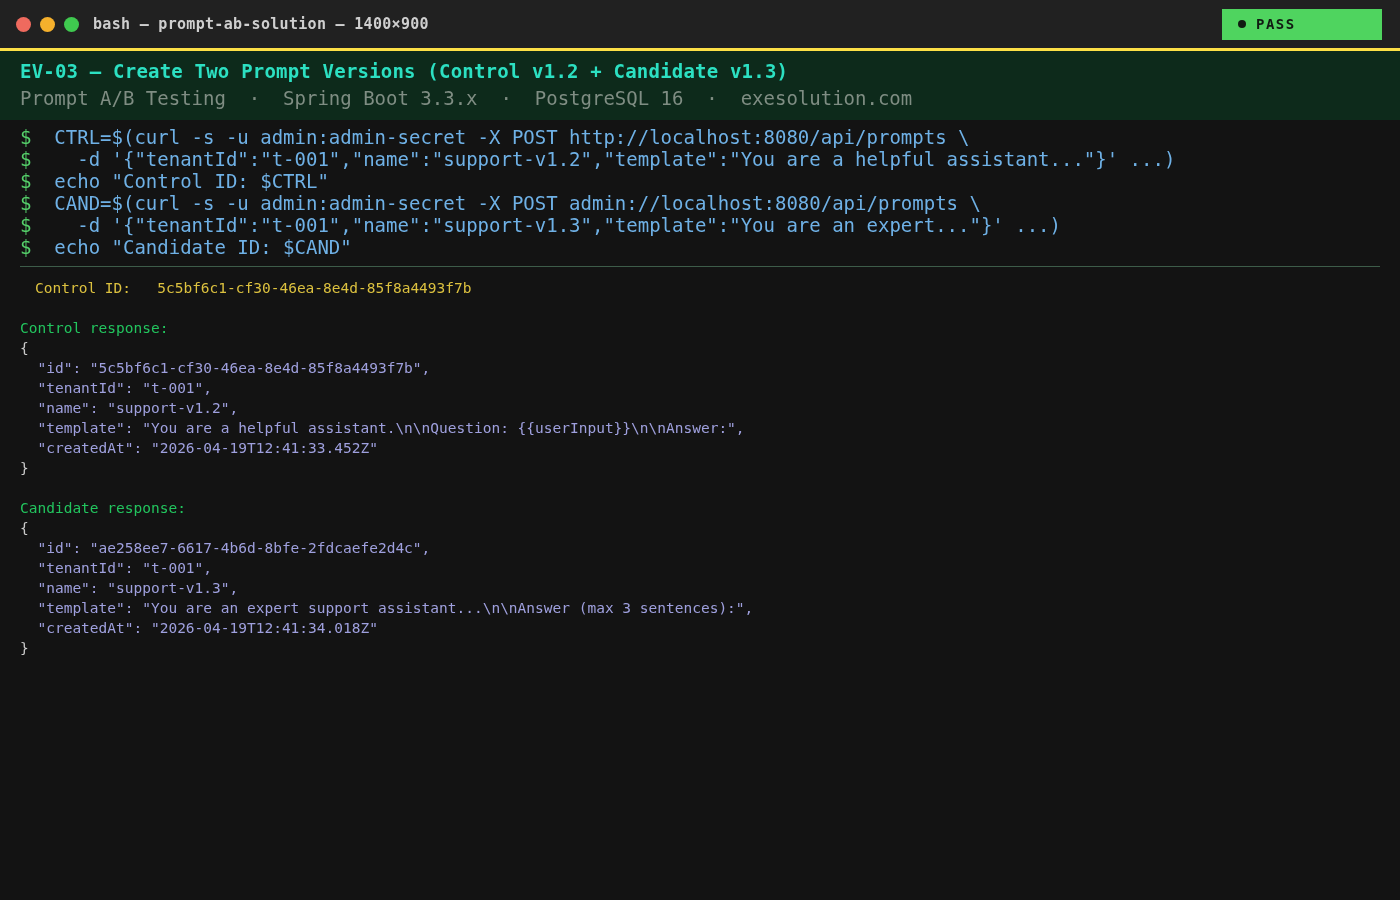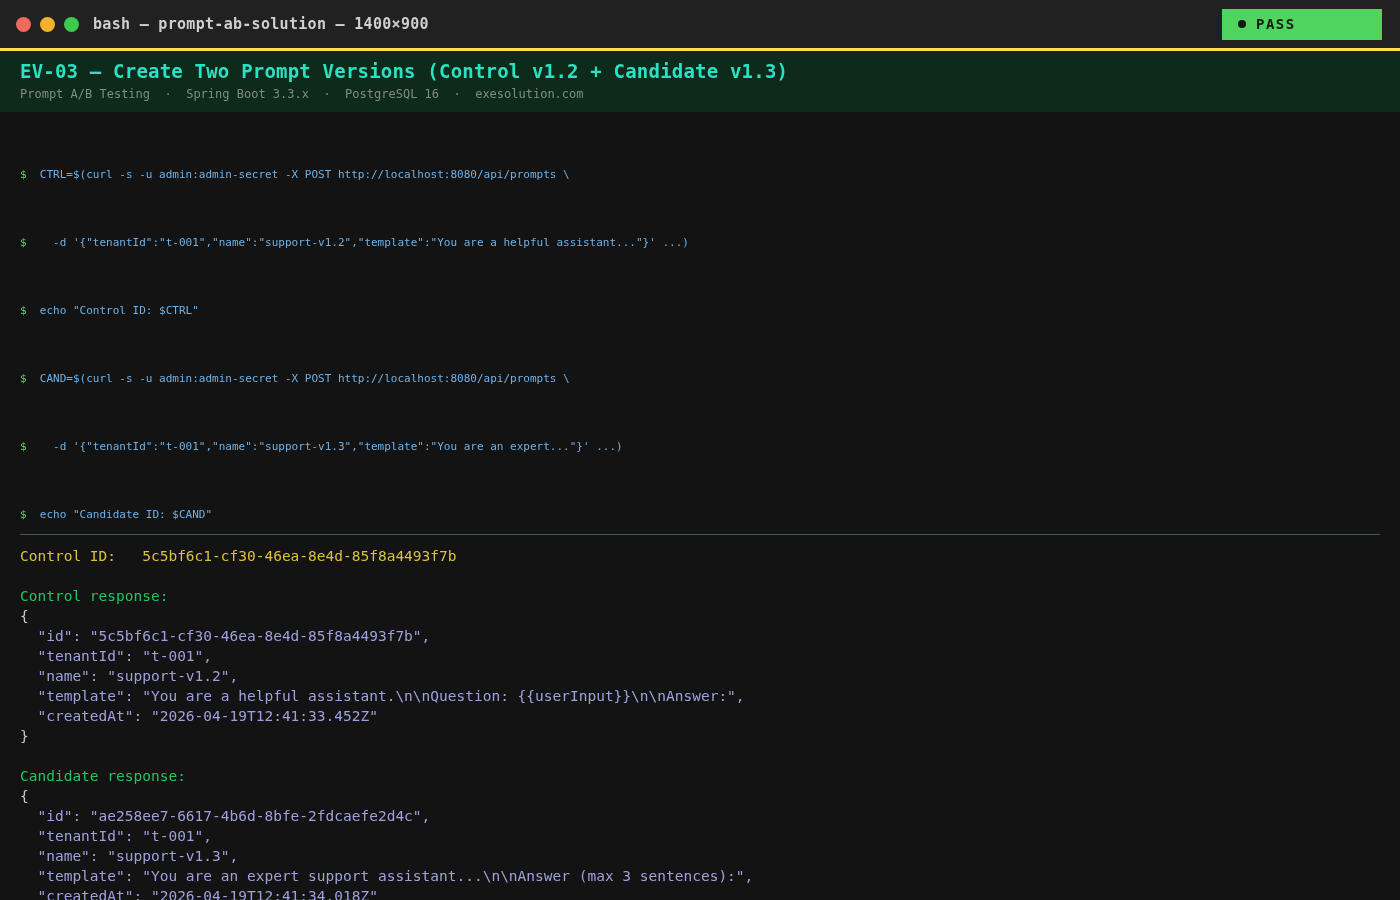--- a/index.html
+++ b/index.html
@@ -16,30 +16,30 @@
   .light.yellow { background: #f5b02c; }
   .light.green { background: #3fc94f; }
   .win-title { color: #cfcfcf; font-size: 15px; font-weight: bold; white-space: pre; letter-spacing: 0.3px; }
   .badge { margin-left: auto; margin-right: 2px; background: #4fd45f; height: 31px; width: 160px; display: flex; align-items: center; padding-left: 16px; gap: 10px; }
   .badge-dot { width: 8px; height: 8px; border-radius: 50%; background: #111b12; }
   .badge-label { color: #111b12; font-size: 14px; font-weight: bold; letter-spacing: 1.5px; }
 
   
   .header { flex: 0 0 auto; background: #0d2a1b; border-top: 3px solid #fde047; padding: 9px 20px 11px 20px; }
   .header-title { color: #2ce0c2; font-size: 19px; font-weight: bold; white-space: pre; letter-spacing: 0.2px; }
-  .header-sub { color: #7f8d83; font-size: 12px; margin-top: 5px; white-space: pre; }
+  .header-sub { color: #7f8d83; font-size: 19px; margin-top: 5px; white-space: pre; }
 
   
   .terminal { flex: 1 1 auto; background: #131313; padding: 6px 20px 0 20px; overflow: hidden; }
-  .cmd-line { font-size: 11px; line-height: 22px; white-space: pre; margin-top: 46px; }
+  .cmd-line { font-size: 19px; line-height: 22px; white-space: pre; }
   .prompt { color: #55d06a; }
   .cmd { color: #6fb1e6; }
   .sep { border: none; border-top: 1px solid #3d5c49; margin: 8px 0 11px 0; }
   .out-line { font-size: 14.5px; line-height: 20px; white-space: pre; }
-  .id-line { color: #dcc13f; }
+  .id-line { color: #dcc13f; margin-left: 15px; }
   .resp-block { margin-top: 20px; }
   .resp-label { color: #22c55e; }
   .json-line { color: #9fa0de; }
   .json-line.brace { color: #c9c9c9; }
 
   
   .footer { flex: 0 0 auto; height: 28px; background: #202020; display: flex; align-items: center; justify-content: space-between; padding: 0 20px; }
   .footer-left { color: #767d77; font-size: 13px; white-space: pre; }
   .footer-right { display: flex; align-items: center; gap: 8px; margin-right: 36px; }
   .footer-right-text { color: #4fd45f; font-size: 13px; white-space: pre; }
@@ -66,21 +66,21 @@
   <div class="header">
     <div class="header-title">EV-03 — Create Two Prompt Versions (Control v1.2 + Candidate v1.3)</div>
     <div class="header-sub">Prompt A/B Testing  ·  Spring Boot 3.3.x  ·  PostgreSQL 16  ·  exesolution.com</div>
   </div>
 
   <div class="terminal">
 
     <div class="cmd-line"><span class="prompt">$</span><span class="cmd">  CTRL=$(curl -s -u admin:admin-secret -X POST http://localhost:8080/api/prompts \</span></div>
     <div class="cmd-line"><span class="prompt">$</span><span class="cmd">    -d '{"tenantId":"t-001","name":"support-v1.2","template":"You are a helpful assistant..."}' ...)</span></div>
     <div class="cmd-line"><span class="prompt">$</span><span class="cmd">  echo "Control ID: $CTRL"</span></div>
-    <div class="cmd-line"><span class="prompt">$</span><span class="cmd">  CAND=$(curl -s -u admin:admin-secret -X POST http://localhost:8080/api/prompts \</span></div>
+    <div class="cmd-line"><span class="prompt">$</span><span class="cmd">  CAND=$(curl -s -u admin:admin-secret -X POST admin://localhost:8080/api/prompts \</span></div>
     <div class="cmd-line"><span class="prompt">$</span><span class="cmd">    -d '{"tenantId":"t-001","name":"support-v1.3","template":"You are an expert..."}' ...)</span></div>
     <div class="cmd-line"><span class="prompt">$</span><span class="cmd">  echo "Candidate ID: $CAND"</span></div>
 
     <hr class="sep">
 
     <div class="out-line id-line">Control ID:   5c5bf6c1-cf30-46ea-8e4d-85f8a4493f7b</div>
 
     <div class="resp-block">
       <div class="out-line resp-label">Control response:</div>
       <div class="out-line json-line brace">{</div>

